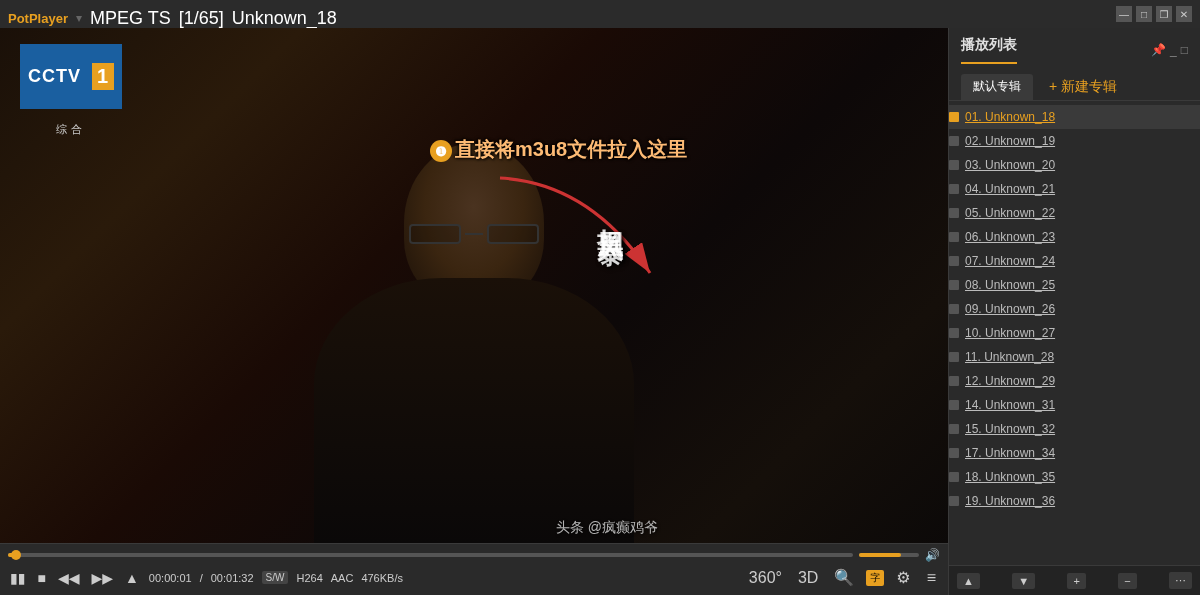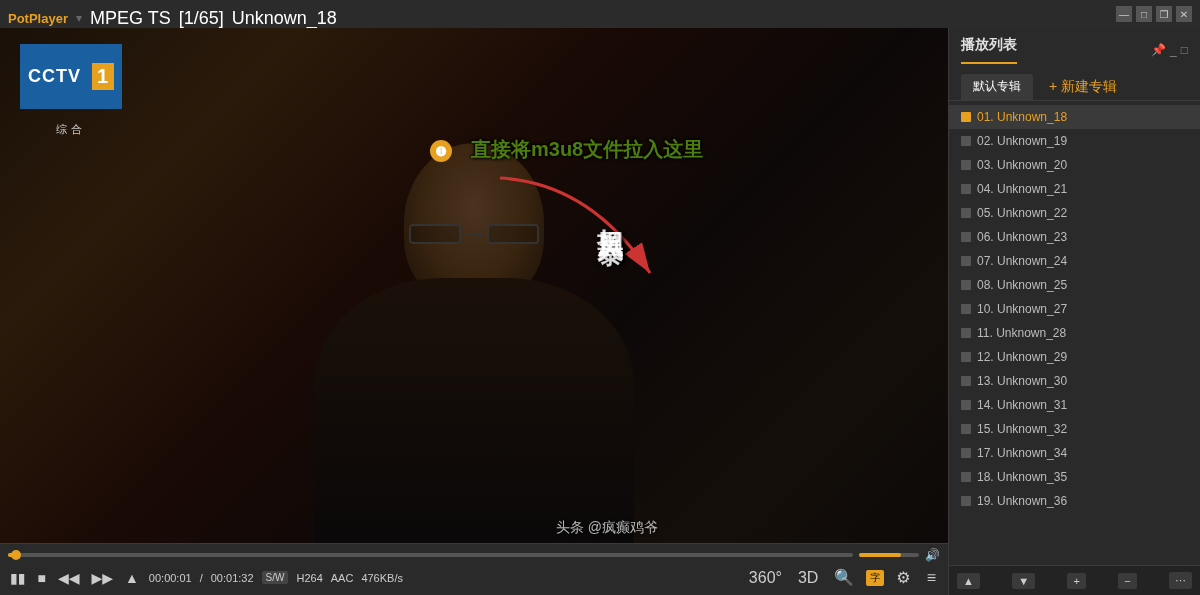--- a/index.html
+++ b/index.html
@@ -128,26 +128,25 @@
       font-weight: bold;
       font-size: 13px;
       display: flex;
       align-items: center;
       justify-content: center;
     }
     .annotation-text {
       position: absolute;
       top: 108px;
       left: 455px;
-      color: #4d7c0f;
+      color: #fdba74;
       font-size: 20px;
       font-weight: bold;
       text-shadow: 1px 1px 3px #000, -1px -1px 3px #000;
       white-space: nowrap;
-      margin-left: 16px;
     }
     
     .annotation-arrow {
       position: absolute;
       top: 145px;
       left: 490px;
       width: 200px;
       height: 120px;
     }
 
@@ -322,25 +321,26 @@
     .playlist-items::-webkit-scrollbar-track {
       background: #2a2a2a;
     }
     .playlist-items::-webkit-scrollbar-thumb {
       background: #555;
       border-radius: 3px;
     }
     .playlist-item {
       display: flex;
       align-items: center;
-      padding: 5px 12px;
+      padding: 5px 0;
       cursor: pointer;
       font-size: 12px;
       color: #bbb;
       gap: 6px;
+      text-decoration: underline;
     }
     .playlist-item.active {
       background: #3a3a3a;
       color: #e8a020;
     }
     .pl-icon {
       width: 10px;
       height: 10px;
       background: #555;
       border-radius: 1px;
@@ -508,33 +508,33 @@
         <div class="playlist-item">
           <div class="pl-icon"></div>
           <span>07. Unknown_24</span>
         </div>
         <div class="playlist-item">
           <div class="pl-icon"></div>
           <span>08. Unknown_25</span>
         </div>
         <div class="playlist-item">
           <div class="pl-icon"></div>
+          <span>09. Unknown_26</span>
+        </div>
+        <div class="playlist-item">
+          <div class="pl-icon"></div>
           <span>10. Unknown_27</span>
         </div>
         <div class="playlist-item">
           <div class="pl-icon"></div>
           <span>11. Unknown_28</span>
         </div>
         <div class="playlist-item">
           <div class="pl-icon"></div>
           <span>12. Unknown_29</span>
-        </div>
-        <div class="playlist-item">
-          <div class="pl-icon"></div>
-          <span>13. Unknown_30</span>
         </div>
         <div class="playlist-item">
           <div class="pl-icon"></div>
           <span>14. Unknown_31</span>
         </div>
         <div class="playlist-item">
           <div class="pl-icon"></div>
           <span>15. Unknown_32</span>
         </div>
         <div class="playlist-item">

